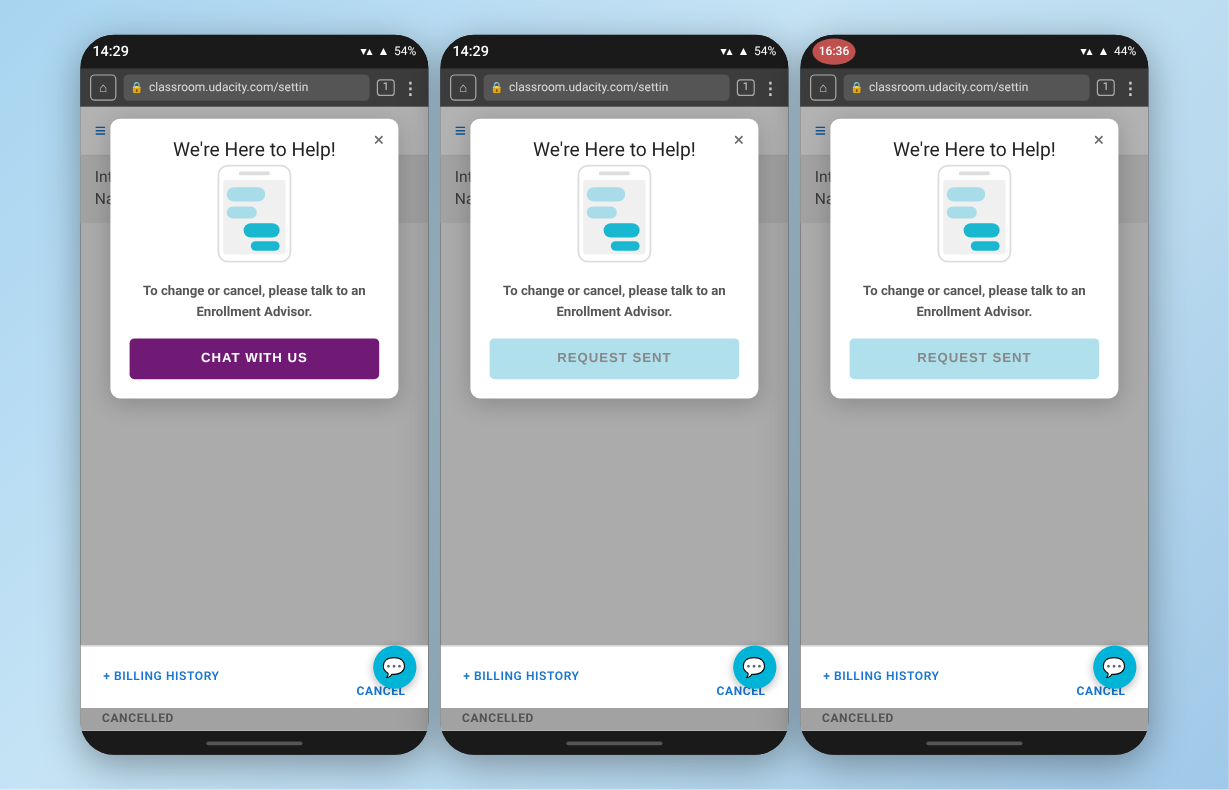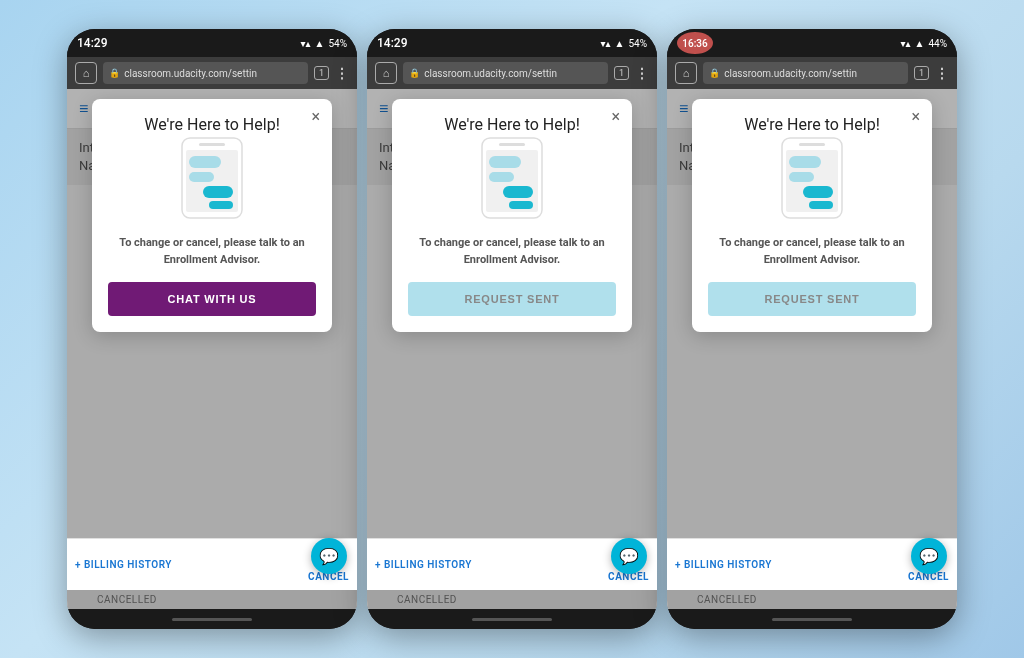--- a/index.html
+++ b/index.html
@@ -223,21 +223,21 @@
 
     .chat-btn.sent {
       background: #b0e0ec;
       color: #888;
     }
 
     
     .bottom-bar {
       background: white;
       border-top: 1px solid #e0e0e0;
-      padding: 8px 8px;
+      padding: 8px 19px;
       display: flex;
       justify-content: space-between;
       align-items: center;
       flex-shrink: 0;
       position: relative;
       z-index: 11;
     }
     .billing-link {
       color: #1976d2;
       font-size: 10px;
@@ -283,25 +283,26 @@
     }
     .home-bar {
       width: 80px;
       height: 3px;
       background: #555;
       border-radius: 2px;
     }
 
     .cancelled-bar {
       background: #e8e8e8;
-      padding: 4px 30px;
+      padding: 4px 18px;
       font-size: 10px;
       color: #777;
       letter-spacing: 0.5px;
       flex-shrink: 0;
+      font-weight: bold;
     }
 
     
     .illustration-svg {
       display: block;
       margin: 0 auto 14px;
     }
   </style>
 </head>
 <body>

